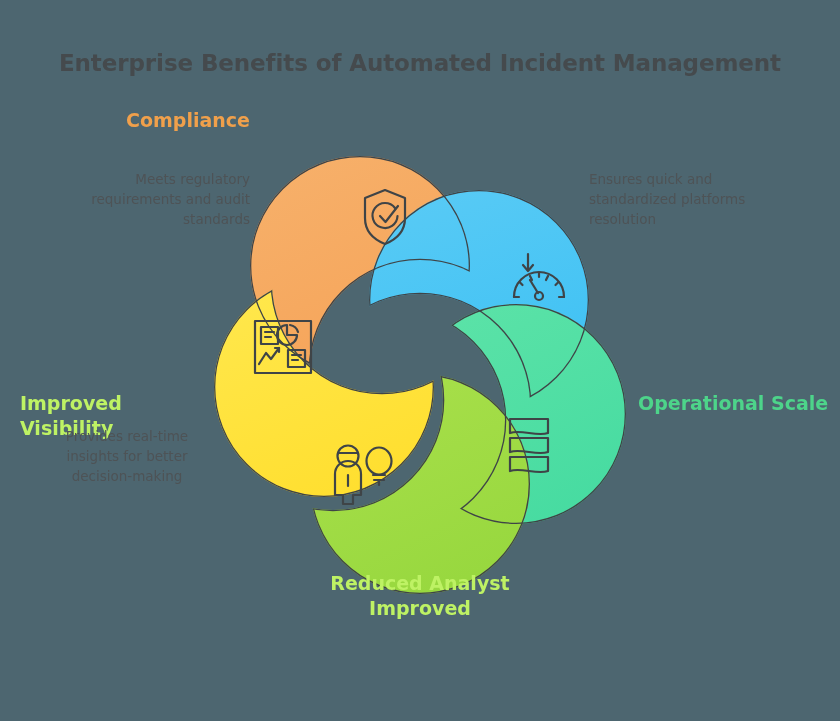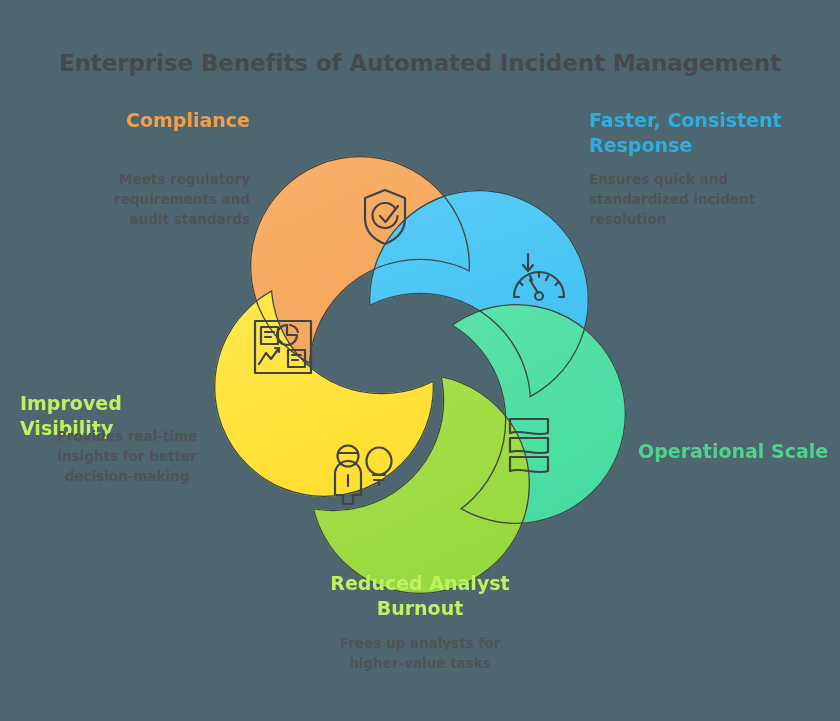--- a/index.html
+++ b/index.html
@@ -34,21 +34,21 @@
   }
   .node-label {
     position: absolute;
     font-size: 19px;
     font-weight: bold;
     line-height: 1.32;
   }
   .node-desc {
     position: absolute;
     font-size: 13.5px;
-    font-weight: bold;
+    font-weight: normal;
     color: #4e5356;
     line-height: 1.48;
   }
 
   
   .lbl-compliance {
     left: 60px; top: 108px; width: 190px;
     text-align: right; color: #f0a04b;
   }
   .desc-compliance {
@@ -72,21 +72,21 @@
     color: #bef264;
   }
   .desc-visibility {
     left: 52px; top: 427px; width: 150px;
     text-align: center;
   }
 
   
   .lbl-scale {
     left: 638px; top: 391px; width: 200px;
-    text-align: left; color: #4dd48a; margin-top: 48px;
+    text-align: left; color: #4dd48a;
   }
   .desc-scale {
     left: 638px; top: 427px; width: 178px;
     text-align: left;
   }
 
   
   .lbl-burnout {
     left: 320px; top: 571px; width: 200px;
     text-align: center; color: #bef264;
@@ -245,30 +245,25 @@
       <path d="M-24,17 L-17,6 L-12,12 L-4,1"></path>
       <path d="M-8,1 L-4,1 L-4,5"></path>
     </g>
   </svg>
 
   <div class="node-label lbl-compliance">
     <span>Compliance</span><br>
   </div>
   <div class="node-desc desc-compliance">Meets regulatory requirements and audit standards</div>
 
-  <div class="node-label lbl-response">
-    <span>Faster, Consistent</span><br>
-    <span>Response</span>
-  </div>
-  <div class="node-desc desc-response">Ensures quick and standardized incident resolution</div>
+  <div class="node-desc desc-response">Ensures quick and standardized platforms resolution</div>
 
   <div class="node-label lbl-scale">Operational Scale</div>
 
   <div class="node-label lbl-burnout">
     <span>Reduced Analyst</span><br>
-    <span>Burnout</span>
+    <span>Improved</span>
   </div>
-  <div class="node-desc desc-burnout">Frees up analysts for higher-value tasks</div>
 
   <div class="node-label lbl-visibility">Improved Visibility</div>
   <div class="node-desc desc-visibility">Provides real-time insights for better decision-making</div>
 
 </div>
 
 </body></html>

